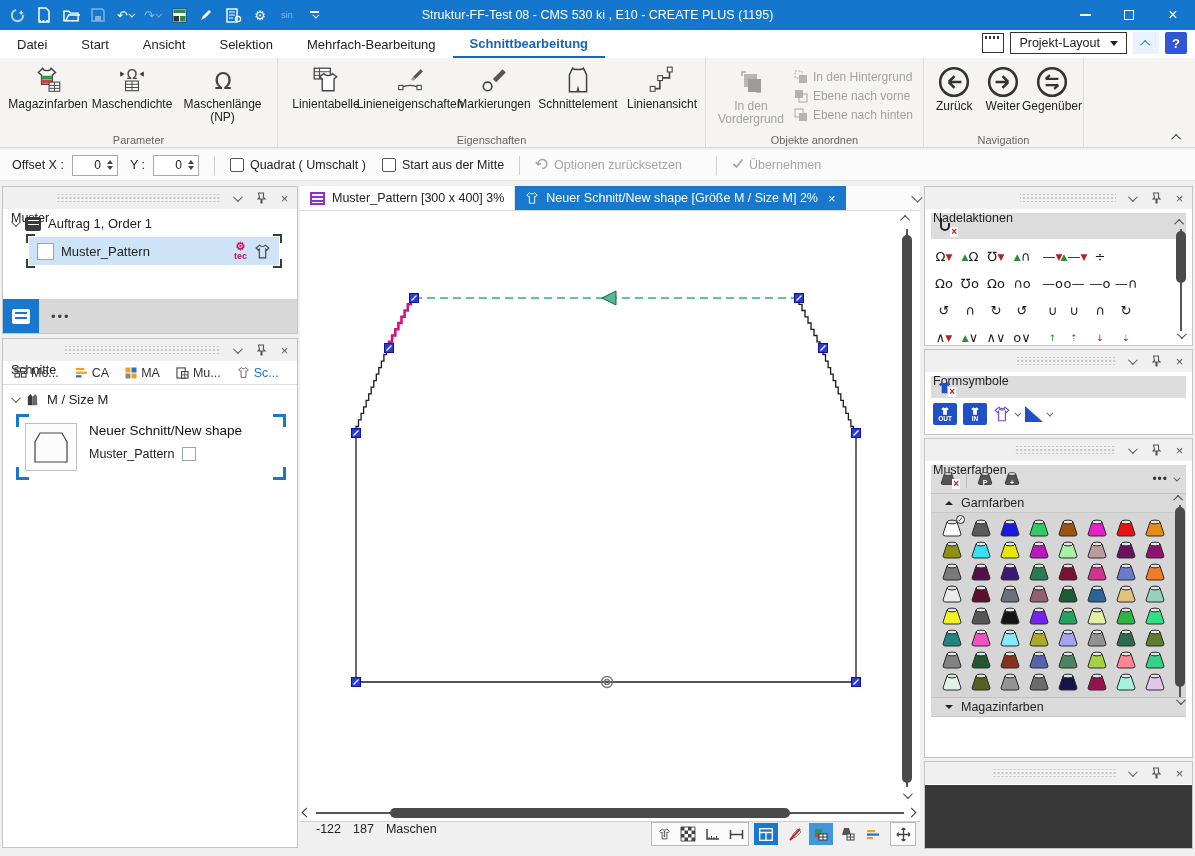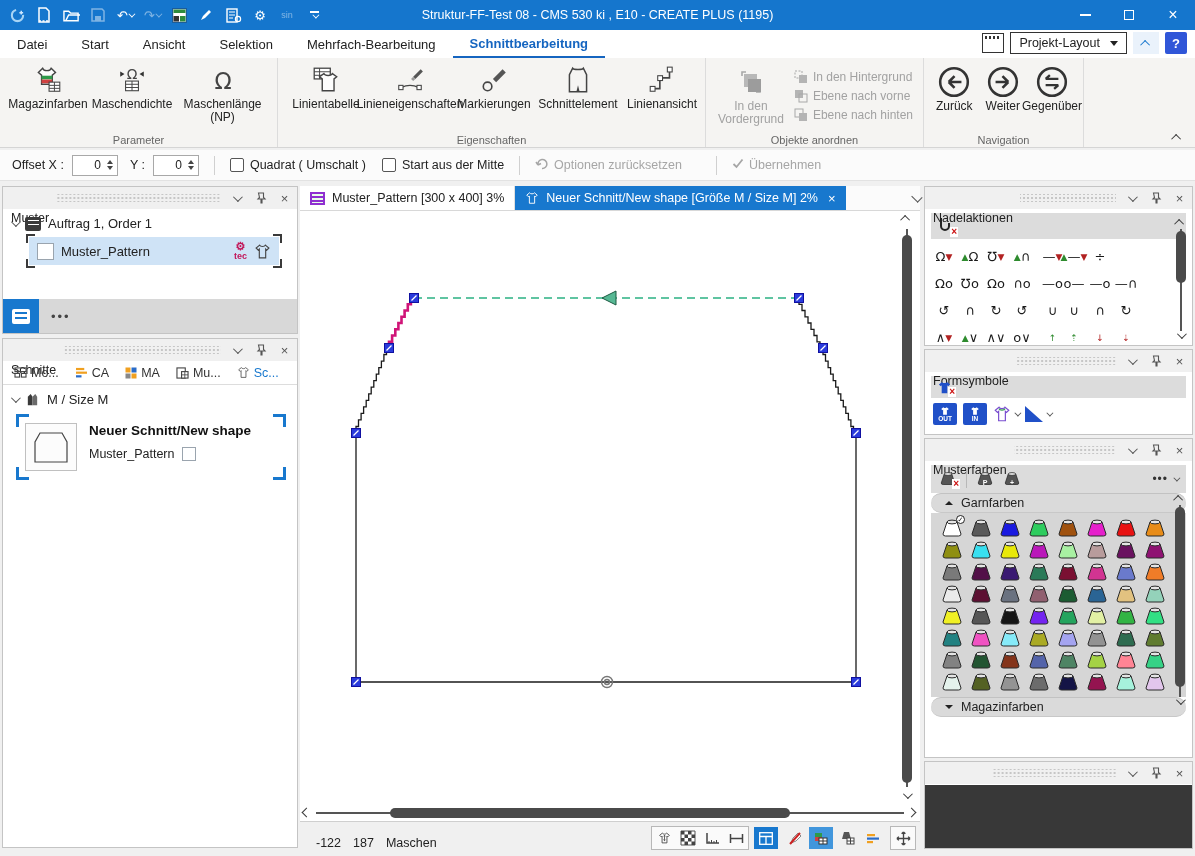--- a/index.html
+++ b/index.html
@@ -96,21 +96,21 @@
   .mt-ico::after { content:""; position:absolute; left:3px; top:3px; right:3px; bottom:3px; background:repeating-linear-gradient(#1878ce 0 2px, transparent 2px 5px); }
   .mt-more { display:flex; align-items:center; padding-left:12px; font-size:13px; color:#444; letter-spacing:2px; }
 
   
   #schnitte-panel { left:2px; top:338px; width:296px; height:510px; }
   .sch-tabs { display:flex; align-items:center; height:24px; border-bottom:1px solid #ddd; padding:0 4px; gap:2px; }
   .sch-tab { display:flex; align-items:center; gap:4px; font-size:12.5px; color:#333; padding:0 7px; height:24px; }
   .sch-tab.active { color:#1878ce; }
   .shape-item { position:relative; margin:6px 14px 0 16px; display:flex; gap:12px; padding:6px; }
   .thumb { width:52px; height:48px; background:#fcfcfc; border:1px solid #c0c0c0; display:flex; align-items:center; justify-content:center; flex:none; }
-  .shape-item-title { font-size:13.5px; font-weight:bold; color:#111; }
+  .shape-item-title { font-size:13.5px; font-weight:normal; color:#111; }
   .shape-item-sub { font-size:12.5px; color:#222; margin-top:9px; display:flex; align-items:center; gap:8px; }
   .swatch.small { width:14px; height:14px; }
 
   
   #doc-tabs { position:absolute; left:300px; top:186px; width:620px; height:25px; background:#fbfbfb; display:flex; border-bottom:1px solid #d8d8d8; }
   .dtab { display:flex; align-items:center; gap:7px; padding:0 10px; font-size:12.5px; }
   .dtab.inactive { background:#fff; color:#222; border-right:1px solid #e0e0e0; }
   .dtab.active { background:#1878ce; color:#fff; }
   .ptn-ico { width:15px; height:13px; background:#8f2fd0; position:relative; flex:none; }
   .ptn-ico::after { content:""; position:absolute; left:2px; top:2px; right:2px; bottom:2px; background:repeating-linear-gradient(#e8ffe8 0 1.6px, transparent 1.6px 4px); }
@@ -123,21 +123,21 @@
   
   .dark-vscroll { position:absolute; right:5px; top:2px; bottom:2px; width:16px; display:flex; flex-direction:column; align-items:center; }
   .dvs-track { position:absolute; top:16px; bottom:16px; left:7px; width:2px; background:#555; }
   .dvs-thumb { position:absolute; left:3px; width:10px; background:#4a4a4a; border-radius:5px; }
   #hscroll { position:absolute; left:300px; top:805px; width:620px; height:16px; background:#fff; }
   .dhs-track { position:absolute; left:16px; right:16px; top:7px; height:2px; background:#555; }
   .dhs-thumb { position:absolute; top:3px; height:10px; background:#4a4a4a; border-radius:5px; }
   .scroll-chev { position:absolute; }
 
   
-  #statusbar { position:absolute; left:300px; top:821px; width:620px; height:29px; background:#f0f0f0; border-top:1px solid #cfcfcf; display:flex; align-items:flex-end; font-size:12.5px; }
+  #statusbar { position:absolute; left:300px; top:821px; width:620px; height:29px; background:#f0f0f0; border-top:1px solid #cfcfcf; display:flex; align-items:flex-start; font-size:12.5px; }
   .sb-pos { padding-left:16px; display:flex; gap:12px; }
   .sb-icons { margin-left:auto; display:flex; align-items:center; gap:5px; padding-right:4px; }
   .sb-group { display:flex; border:1px solid #b8b8b8; background:#fafafa; }
   .sb-ico { width:24px; height:22px; display:flex; align-items:center; justify-content:center; }
   .sb-ico.blue { background:#1878ce; }
   .sb-ico.lightblue { background:#4196dc; }
 
   
   #nadel-panel { left:924px; top:186px; width:269px; height:160px; }
   .gray-toolbar { height:26px; background:#dcdcdc; margin:4px 6px 0; display:flex; align-items:center; padding:0 6px; gap:8px; }
@@ -158,21 +158,21 @@
   .shirt-sq .lbl { font-size:6.5px; font-weight:bold; line-height:1; }
   .form-dd { display:flex; align-items:center; gap:3px; }
   .blue-tri { width:0; height:0; border-left:18px solid #2050c8; border-top:16px solid transparent; }
 
   #farben-panel { left:924px; top:438px; width:269px; height:320px; }
   .farb-toolbar { height:28px; background:#dcdcdc; margin:4px 6px 0; display:flex; align-items:center; gap:9px; padding:0 8px; }
   .cone-mini { position:relative; width:18px; height:16px; color:#555; }
   .cone-mini .ovl { position:absolute; left:0; right:0; bottom:1px; text-align:center; color:#fff; font-size:7px; font-weight:bold; }
   .tb-div { width:1px; height:18px; background:#b8b8b8; }
   .more-dots { margin-left:auto; display:flex; align-items:center; gap:5px; color:#333; font-size:12px; letter-spacing:1px; }
-  .sect-head { height:20px; background:#dadada; border-top:1px solid #c2c2c2; border-bottom:1px solid #c8c8c8; display:flex; align-items:center; gap:8px; padding:0 10px 0 14px; font-size:12.5px; margin:0 6px;border-radius:10px; }
+  .sect-head { height:20px; background:#dadada; border-top:1px solid #c2c2c2; border-bottom:1px solid #c8c8c8; display:flex; align-items:center; gap:8px; padding:0 10px 0 14px; font-size:12.5px; margin:0 6px; }
   .sect-head .tri-u,.sect-head .tri-d { border-left-width:4px; border-right-width:4px; }
   .garn-area { background:#d6d6d6; margin:0 6px; padding:4px 18px 4px 6px; position:relative; }
   #yarn-grid { display:grid; grid-template-columns:repeat(8,29px); grid-auto-rows:22px; }
   .cone-cell { position:relative; display:flex; align-items:center; justify-content:center; }
   .cone-svg { display:block; }
   .sel-badge { position:absolute; right:1px; top:-2px; width:9px; height:9px; border-radius:50%; background:#fff; border:1px solid #222; color:#111; font-size:7px; line-height:8px; text-align:center; }
   .farb-scroll { position:absolute; right:4px; top:56px; bottom:50px; width:16px; }
 
   #ueber-panel { left:924px; top:761px; width:269px; height:88px; }
   .dark-view { position:absolute; left:0; right:0; top:23px; bottom:0; background:#383838; }

